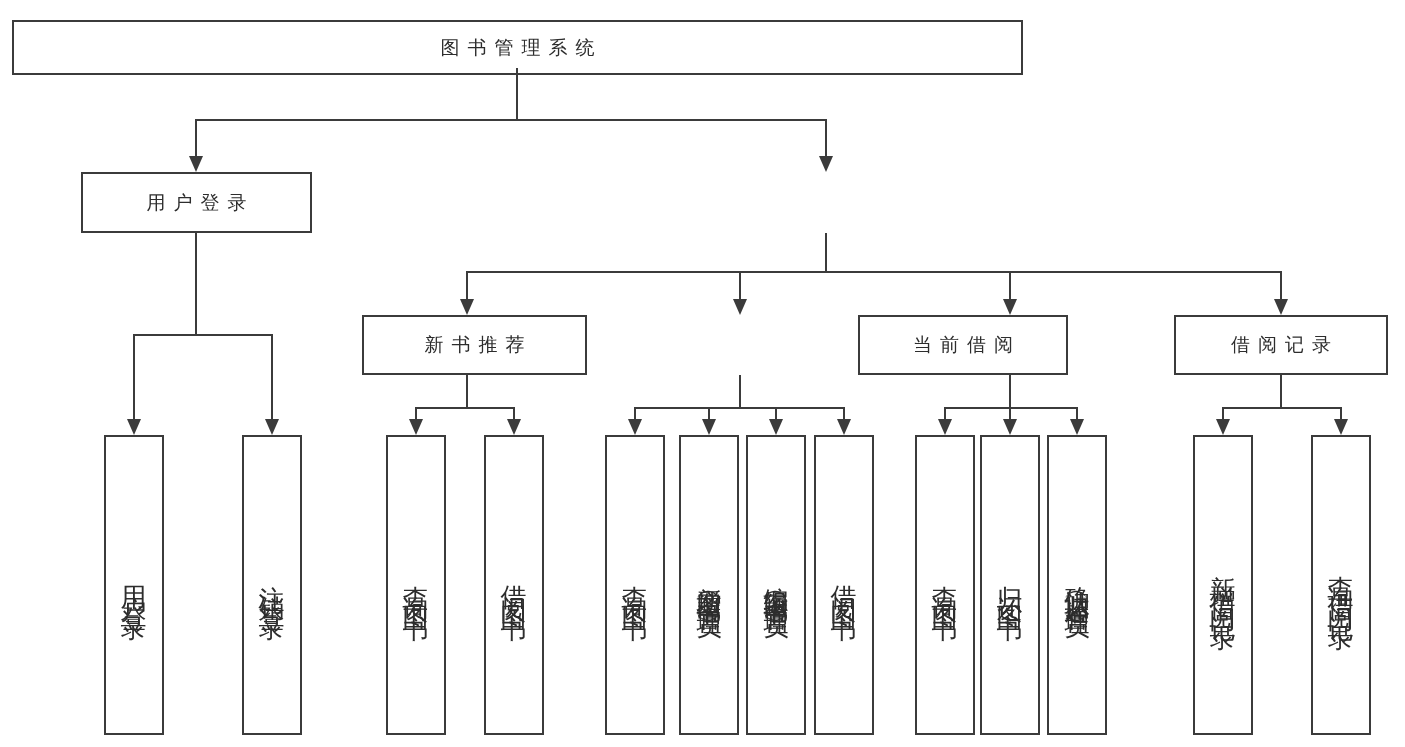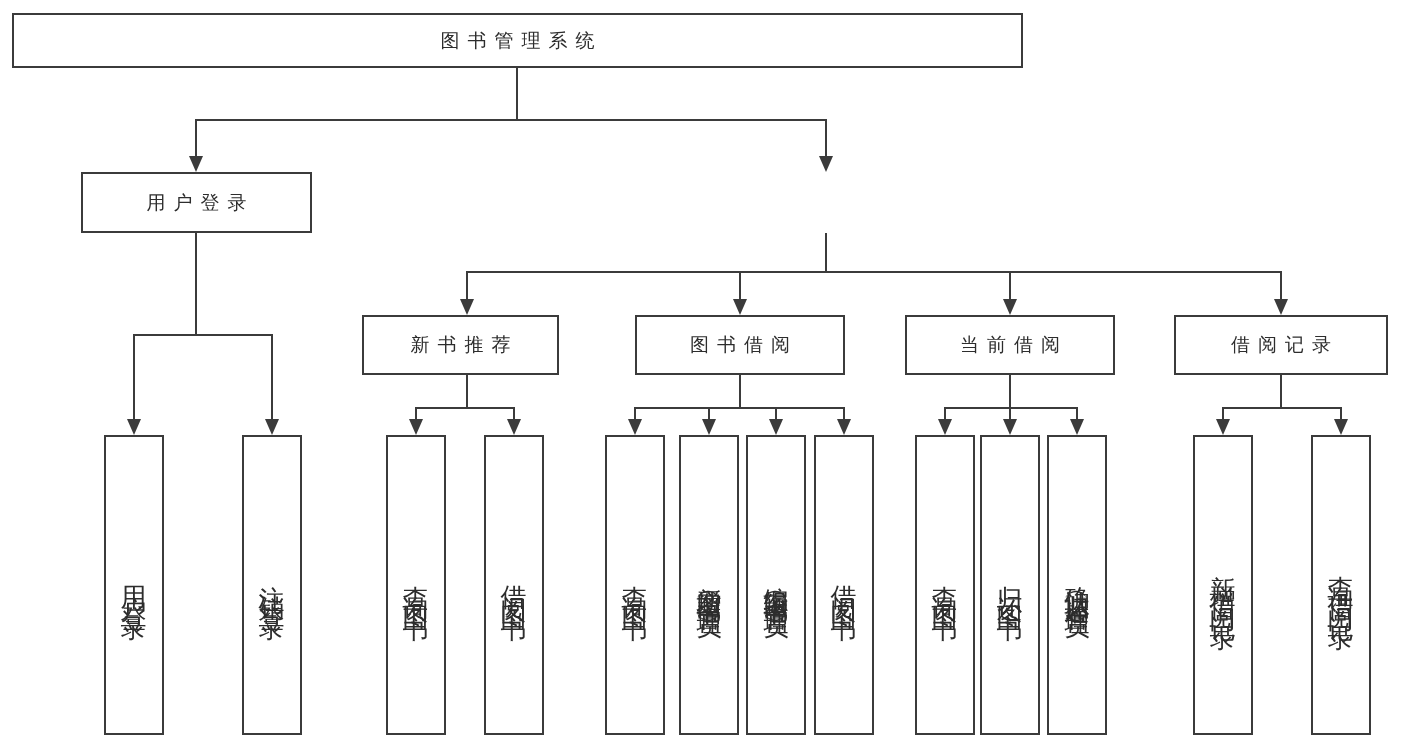--- a/index.html
+++ b/index.html
@@ -62,35 +62,32 @@
     color:var(--wm);
     z-index:5;
     text-shadow:0 0 2px rgba(255,255,255,.7);
   }
 </style>
 </head>
 <body>
 
 <div class="canvas">
 
-  <div class="node nh" style="left:12px;top:13px;width:1011px;height:55px">
+  <div class="node nh" style="left:12px;top:20px;width:1011px;height:55px">
     <span class="lbl">图书管理系统</span>
   </div>
 
   <div class="node nh" style="left:81px;top:172px;width:231px;height:61px">
     <span class="lbl">用户登录</span>
   </div>
 
-  <div class="node nh" style="left:362px;top:315px;width:197px;height:60px">
+  <div class="node nh" style="left:362px;top:315px;width:225px;height:60px">
     <span class="lbl">新书推荐</span>
   </div>
-  <div class="node nh" style="left:635px;top:315px;width:210px;height:60px">
-    <span class="lbl">图书借阅</span>
-  </div>
-  <div class="node nh" style="left:905px;top:315px;width:210px;height:60px">
+  <div class="node nh" style="left:858px;top:315px;width:210px;height:60px">
     <span class="lbl">当前借阅</span>
   </div>
   <div class="node nh" style="left:1174px;top:315px;width:214px;height:60px">
     <span class="lbl">借阅记录</span>
   </div>
 
   <div class="node nv" style="left:104px;top:435px;width:60px;height:300px">
     <span class="lbl">用户登录</span>
   </div>
   <div class="node nv" style="left:242px;top:435px;width:60px;height:300px">

